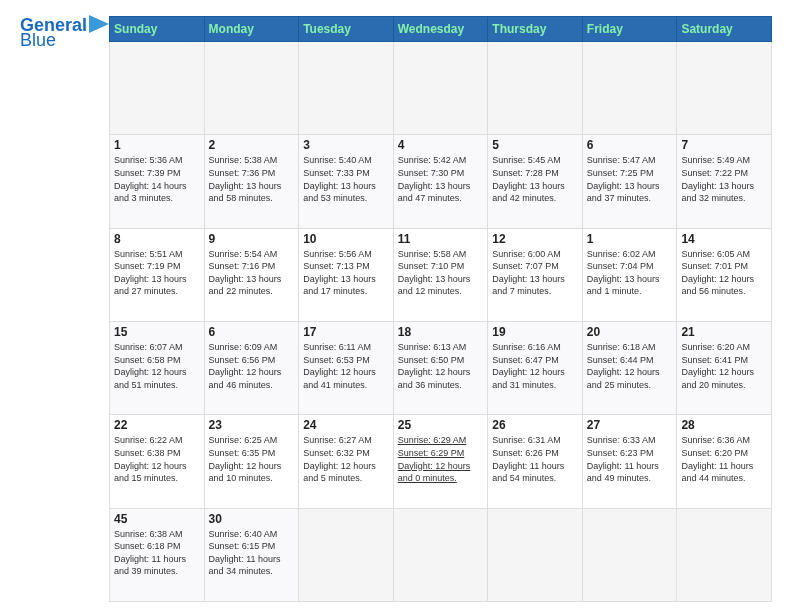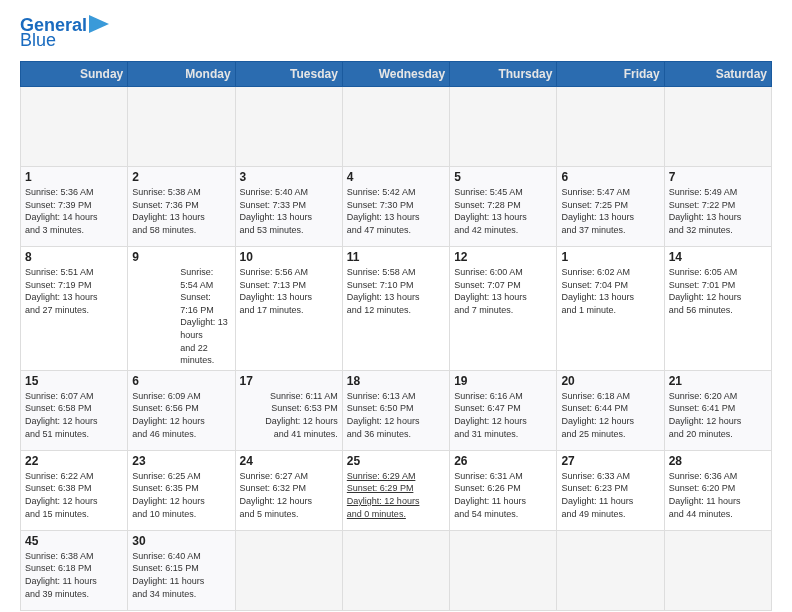--- a/index.html
+++ b/index.html
@@ -8,21 +8,21 @@
       background: #fff;
       width: 792px;
       height: 612px;
       overflow: hidden;
     }
     .page {
       width: 792px;
       height: 612px;
       padding: 16px 20px 10px 20px;
       display: flex;
-      flex-direction: column;
+      flex-direction: row;
     }
     .header {
       display: flex;
       justify-content: space-between;
       align-items: flex-start;
       margin-bottom: 10px;
     }
     .logo {
       display: flex;
       flex-direction: column;
@@ -48,25 +48,25 @@
     }
     .calendar {
       flex: 1;
       border: 1px solid #ccc;
       border-collapse: collapse;
       width: 100%;
       table-layout: fixed;
     }
     .calendar th {
       background: #2b6cb0;
-      color: #e5e5e5;
+      color: #86efac;
       font-size: 12px;
       font-weight: bold;
       padding: 5px 4px;
-      text-align: right;
+      text-align: left;
       border: 1px solid #1a5a9e;
     }
     .calendar td {
       vertical-align: top;
       border: 1px solid #ddd;
       padding: 3px 4px;
       font-size: 9.5px;
       color: #333;
       background: #fff;
       height: 80px;
@@ -188,21 +188,21 @@
         <tr>
           <td>
             <span class="day-number">8</span>
             <div class="day-info" style="white-space: pre-line;">Sunrise: 5:51 AM
 Sunset: 7:19 PM
 Daylight: 13 hours
 and 27 minutes.</div>
           </td>
           <td>
             <span class="day-number">9</span>
-            <div class="day-info" style="white-space: pre-line; margin-left: 48px;">Sunrise: 5:54 AM
+            <div class="day-info" style="white-space: pre-line;">Sunrise: 5:54 AM
 Sunset: 7:16 PM
 Daylight: 13 hours
 and 22 minutes.</div>
           </td>
           <td>
             <span class="day-number">10</span>
             <div class="day-info" style="white-space: pre-line;">Sunrise: 5:56 AM
 Sunset: 7:13 PM
 Daylight: 13 hours
 and 17 minutes.</div>
@@ -246,21 +246,21 @@
           </td>
           <td>
             <span class="day-number">6</span>
             <div class="day-info" style="white-space: pre-line;">Sunrise: 6:09 AM
 Sunset: 6:56 PM
 Daylight: 12 hours
 and 46 minutes.</div>
           </td>
           <td>
             <span class="day-number">17</span>
-            <div class="day-info" style="white-space: pre-line; text-align: right;">Sunrise: 6:11 AM
+            <div class="day-info" style="white-space: pre-line;">Sunrise: 6:11 AM
 Sunset: 6:53 PM
 Daylight: 12 hours
 and 41 minutes.</div>
           </td>
           <td>
             <span class="day-number">18</span>
             <div class="day-info" style="white-space: pre-line;">Sunrise: 6:13 AM
 Sunset: 6:50 PM
 Daylight: 12 hours
 and 36 minutes.</div>

